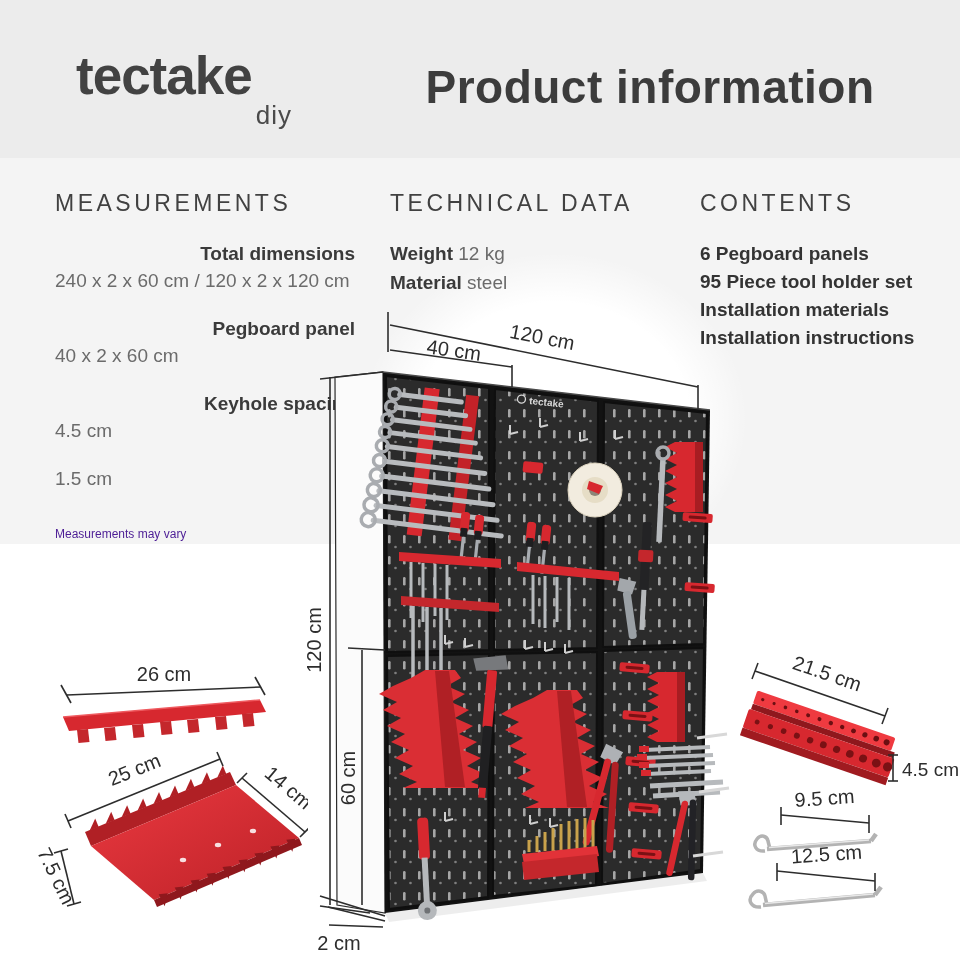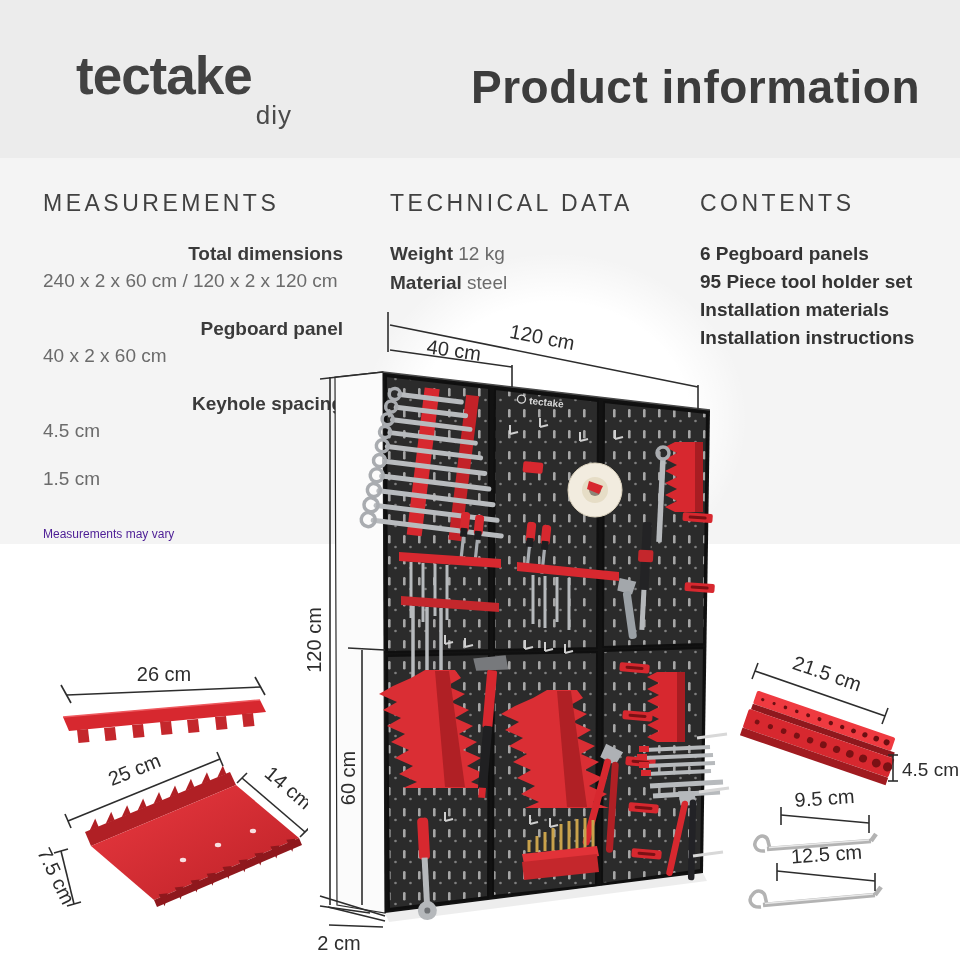--- a/index.html
+++ b/index.html
@@ -6,24 +6,24 @@
   body{width:960px;height:960px;position:relative;overflow:hidden;background:#ffffff;
        font-family:"Liberation Sans", sans-serif;color:#3a3a3a;}
   .band-header{position:absolute;left:0;top:0;width:960px;height:158px;background:#ececec;}
   .band-info{position:absolute;left:0;top:158px;width:960px;height:386px;background:#f4f4f4;}
   .glow{position:absolute;left:280px;top:165px;width:500px;height:410px;
         background:radial-gradient(ellipse 52% 55% at 55% 62%, #ffffff 52%, rgba(255,255,255,0) 74%);}
   .brand{position:absolute;left:76px;top:48px;width:220px;}
   .brand-name{font-size:53px;font-weight:700;color:#424242;letter-spacing:-1px;line-height:1.05;}
   .brand-sub{font-size:26px;font-weight:400;color:#4a4a4a;letter-spacing:1px;text-align:right;
              padding-right:4px;margin-top:-4px;}
-  .page-title{position:absolute;left:380px;top:60px;width:540px;text-align:right;
+  .page-title{position:absolute;left:380px;top:60px;width:540px;text-align:center;
               font-size:46px;font-weight:700;color:#3c3c3c;letter-spacing:.5px;}
   .col{position:absolute;top:190px;}
-  .col-measure{left:43px;width:300px;}
+  .col-measure{left:55px;width:300px;}
   .col-tech{left:390px;width:285px;}
   .col-contents{left:700px;width:255px;}
   .col-heading{font-size:23px;font-weight:400;color:#414141;letter-spacing:3.5px;margin:0 0 26px 0;}
   .m-item{margin-bottom:26px;}
   .m-label{font-size:19px;font-weight:700;color:#3a3a3a;margin-bottom:5px;text-align:right;}
   .m-value{font-size:19px;font-weight:400;color:#6b6b6b;white-space:nowrap;}
   .m-note{font-size:12px;color:#4c1d95;margin-top:37px;}
   .t-line{font-size:19px;color:#6b6b6b;margin-bottom:7px;white-space:nowrap;}
   .t-label{font-weight:700;color:#3a3a3a;}
   .c-line{font-size:19px;font-weight:700;color:#333333;margin-bottom:6px;white-space:nowrap;}

